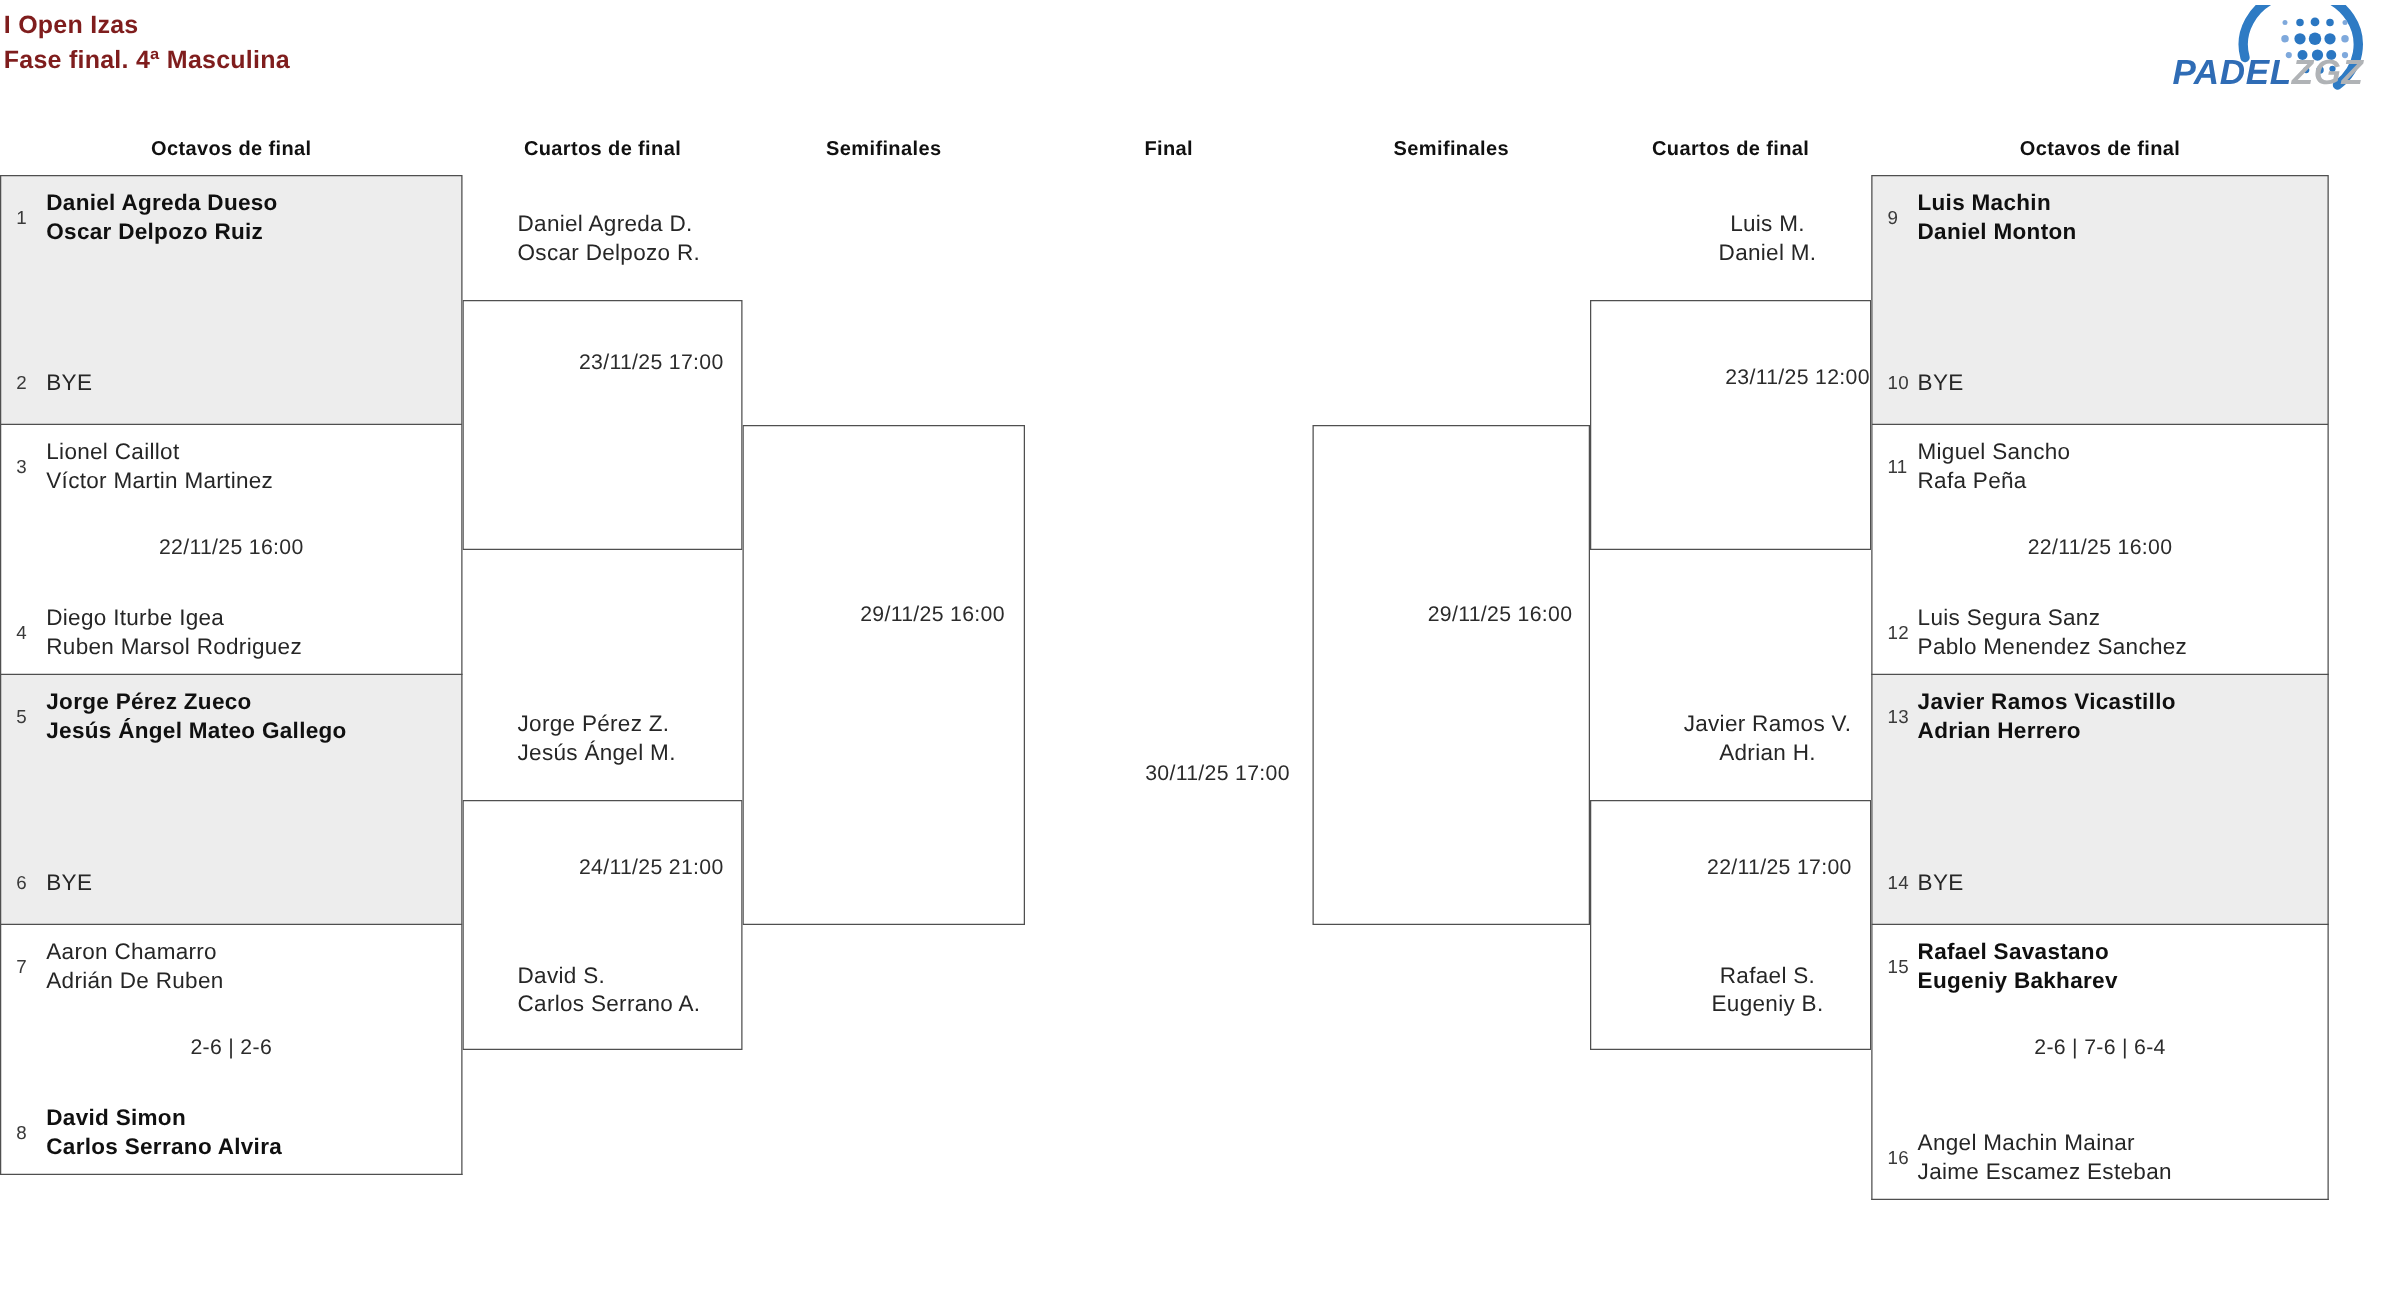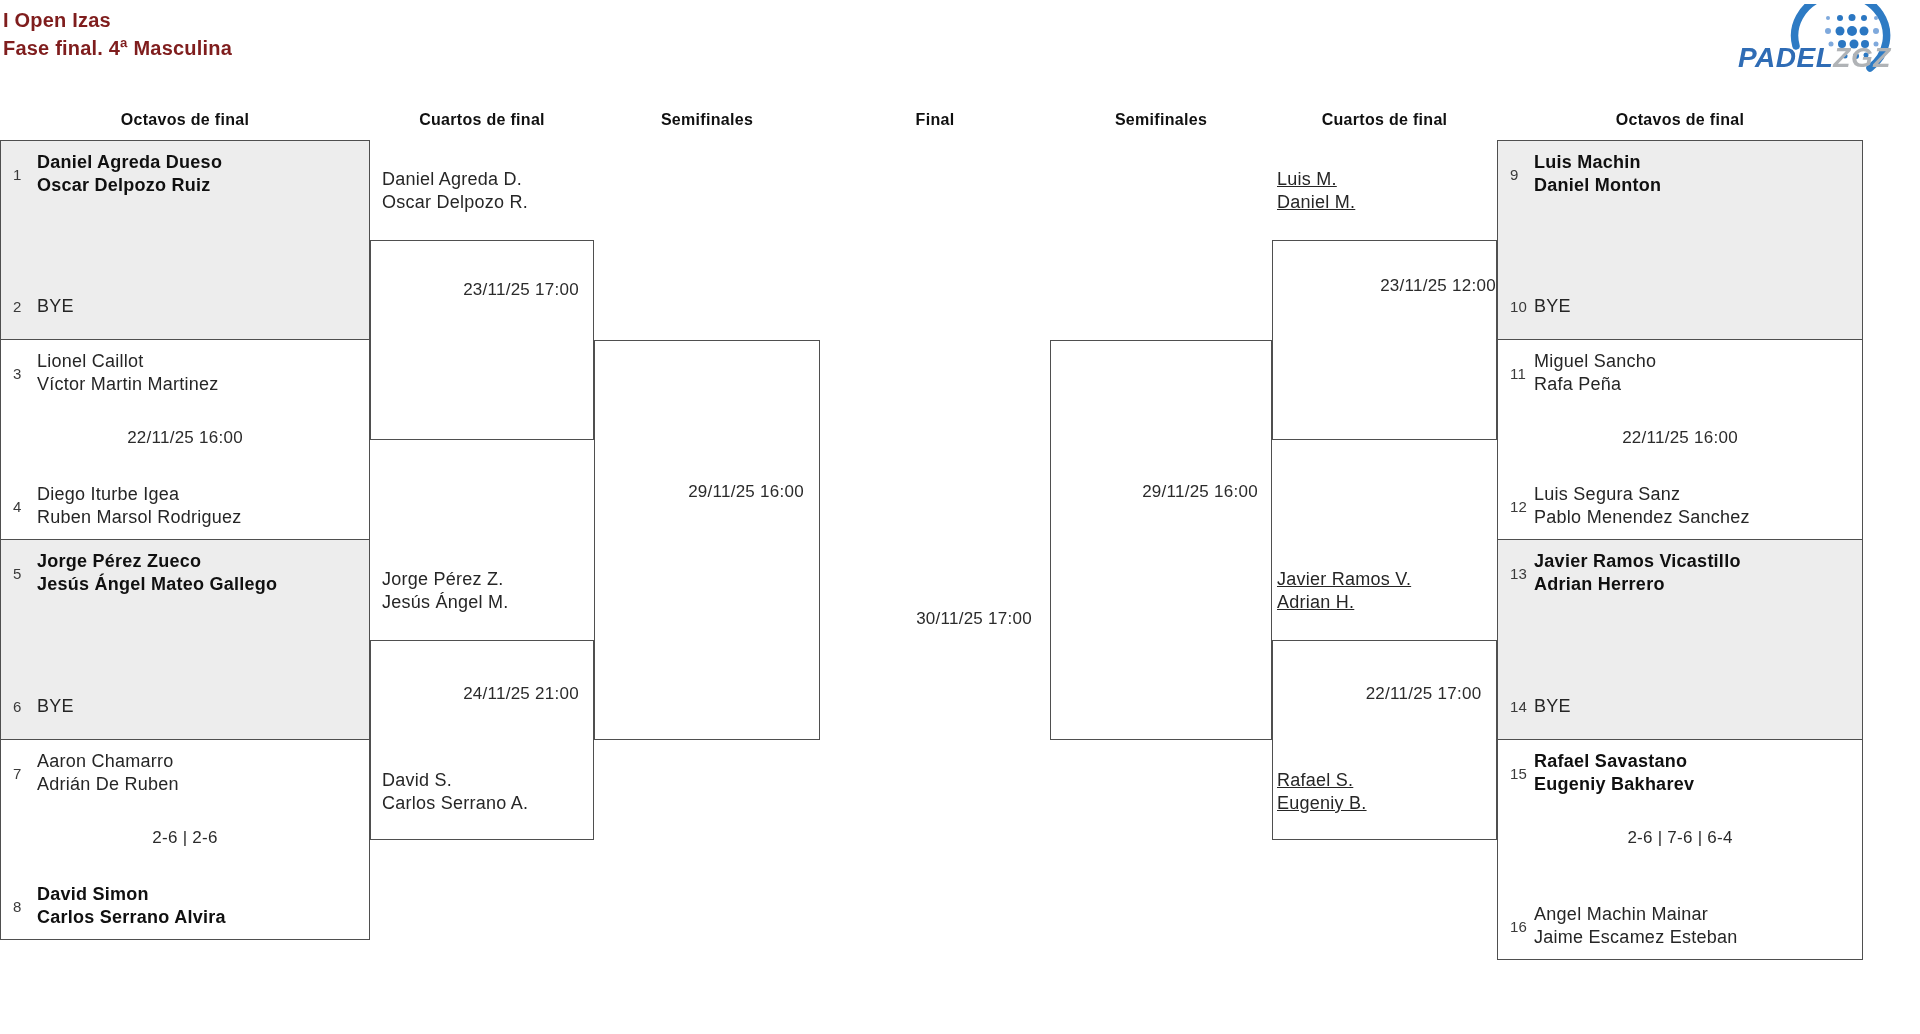--- a/index.html
+++ b/index.html
@@ -33,22 +33,22 @@
   .team.bold .names { font-weight:700; color:#101010; }
   .team.top { top:10px; }
   .team.bottom { bottom:10px; }
   .team.bottom.bye { bottom:21px; }
   .names div:empty { display:none; }
 
   .center-label { position:absolute; left:0; width:100%; top:88px; text-align:center;
                   font-size:17px; color:#2b2b2b; letter-spacing:.25px; }
   .center-label:empty { display:none; }
 
-  .winner { position:absolute; font-size:18px; line-height:23px; color:#262626; letter-spacing:.25px; width:210px; }
-  .winner.right { text-align:left;text-decoration:underline; }
+  .winner { position:absolute; font-size:18px; line-height:23px; color:#262626; letter-spacing:.25px; width:210px;margin-left:32px; }
+  .winner.right { text-align:center; }
 
   .sched { position:absolute; text-align:center; font-size:17px; color:#2b2b2b; letter-spacing:.25px;margin-left:39px; }
 </style>
 </head>
 <body>
 
 <div class="stage">
 
   <div class="title-block">
     <div class="title-line">I Open Izas</div>
@@ -260,19 +260,19 @@
     <div>Javier Ramos V.</div>
       <div>Adrian H.</div>
   </div>
   <div class="winner right" style="left:1277px;top:769px">
     <div>Rafael S.</div>
       <div>Eugeniy B.</div>
   </div>
 
   <div class="sched" style="left:370px;width:224px;top:280px">23/11/25 17:00</div>
   <div class="sched" style="left:370px;width:224px;top:684px">24/11/25 21:00</div>
-  <div class="sched" style="left:1272px;width:254px;top:276px">23/11/25 12:00</div>
+  <div class="sched" style="left:1272px;width:254px;top:292px">23/11/25 12:00</div>
   <div class="sched" style="left:1272px;width:225px;top:684px">22/11/25 17:00</div>
   <div class="sched" style="left:594px;width:226px;top:482px">29/11/25 16:00</div>
   <div class="sched" style="left:1050px;width:222px;top:482px">29/11/25 16:00</div>
   <div class="sched" style="left:820px;width:230px;top:609px">30/11/25 17:00</div>
 
 </div>
 
 </body></html>

